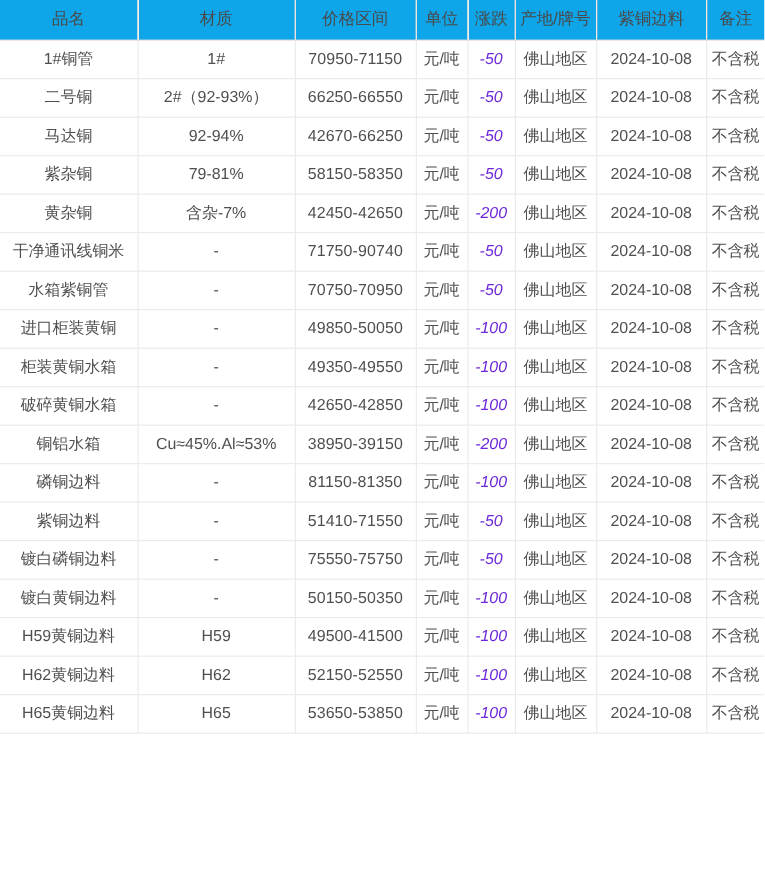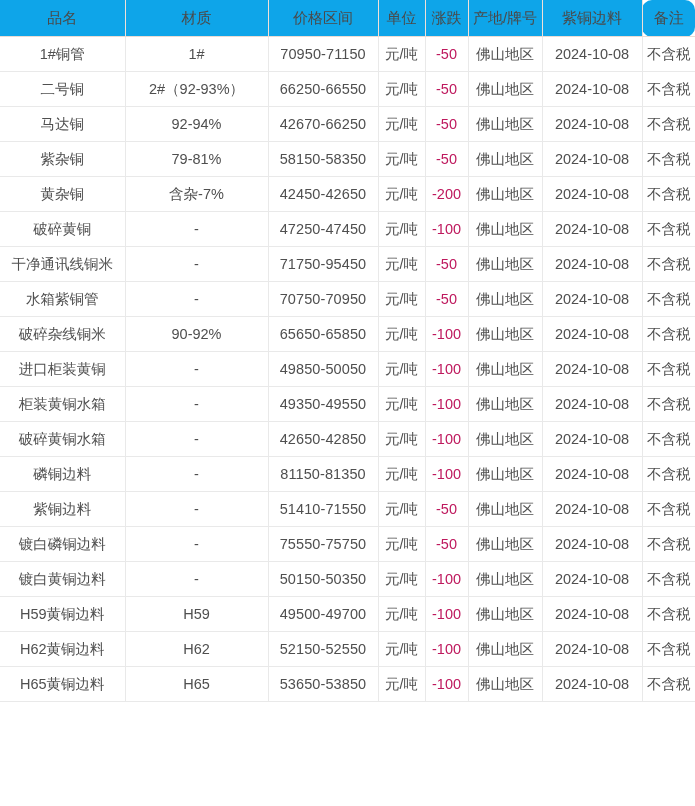--- a/index.html
+++ b/index.html
@@ -37,41 +37,41 @@
     height: 36px;
     line-height: 36px;
     padding: 0 2px;
     text-align: center;
     border-right: 1px solid #f0e0d8;
     border-bottom: 1px solid #eadcd4;
     box-sizing: border-box;
     white-space: nowrap;
     overflow: hidden;
   }
-  thead th:last-child { border-right: none; border-radius: 10px; }
+  thead th:last-child { border-right: none; }
 
   tbody td {
     height: 34px;
     line-height: 34px;
     padding: 0 2px;
     text-align: center;
     border-right: 1px solid #e9e9e9;
     border-bottom: 1px solid #e9e9e9;
     box-sizing: border-box;
     white-space: nowrap;
     overflow: hidden;
     color: #4f4f4f;
   }
   tbody td:last-child { border-right: none; text-align: center; }
   tbody tr:first-child td { border-top: none; }
 
   td.change-cell {
     font-weight: normal;
   }
-  td.change-down { color: #be185d; }
+  td.change-down { color: #6d28d9; font-style: italic; }
 
   td.price-cell { letter-spacing: 0.1px; }
 </style>
 </head>
 <body>
 
 <table class="price-table">
   <colgroup>
     <col class="c-name">
       <col class="c-mat">
@@ -139,60 +139,40 @@
         <td>黄杂铜</td>
         <td>含杂-7%</td>
         <td class="price-cell">42450-42650</td>
         <td>元/吨</td>
         <td class="change-cell change-down">-200</td>
         <td>佛山地区</td>
         <td>2024-10-08</td>
         <td>不含税</td>
       </tr>
       <tr>
-        <td>破碎黄铜</td>
-        <td>-</td>
-        <td class="price-cell">47250-47450</td>
-        <td>元/吨</td>
-        <td class="change-cell change-down">-100</td>
-        <td>佛山地区</td>
-        <td>2024-10-08</td>
-        <td>不含税</td>
-      </tr>
-      <tr>
         <td>干净通讯线铜米</td>
         <td>-</td>
-        <td class="price-cell">71750-95450</td>
+        <td class="price-cell">71750-90740</td>
         <td>元/吨</td>
         <td class="change-cell change-down">-50</td>
         <td>佛山地区</td>
         <td>2024-10-08</td>
         <td>不含税</td>
       </tr>
       <tr>
         <td>水箱紫铜管</td>
         <td>-</td>
         <td class="price-cell">70750-70950</td>
         <td>元/吨</td>
         <td class="change-cell change-down">-50</td>
         <td>佛山地区</td>
         <td>2024-10-08</td>
         <td>不含税</td>
       </tr>
       <tr>
-        <td>破碎杂线铜米</td>
-        <td>90-92%</td>
-        <td class="price-cell">65650-65850</td>
-        <td>元/吨</td>
-        <td class="change-cell change-down">-100</td>
-        <td>佛山地区</td>
-        <td>2024-10-08</td>
-        <td>不含税</td>
-      </tr>
-      <tr>
         <td>进口柜装黄铜</td>
         <td>-</td>
         <td class="price-cell">49850-50050</td>
         <td>元/吨</td>
         <td class="change-cell change-down">-100</td>
         <td>佛山地区</td>
         <td>2024-10-08</td>
         <td>不含税</td>
       </tr>
       <tr>
@@ -204,20 +184,30 @@
         <td>佛山地区</td>
         <td>2024-10-08</td>
         <td>不含税</td>
       </tr>
       <tr>
         <td>破碎黄铜水箱</td>
         <td>-</td>
         <td class="price-cell">42650-42850</td>
         <td>元/吨</td>
         <td class="change-cell change-down">-100</td>
+        <td>佛山地区</td>
+        <td>2024-10-08</td>
+        <td>不含税</td>
+      </tr>
+      <tr>
+        <td>铜铝水箱</td>
+        <td>Cu≈45%.Al≈53%</td>
+        <td class="price-cell">38950-39150</td>
+        <td>元/吨</td>
+        <td class="change-cell change-down">-200</td>
         <td>佛山地区</td>
         <td>2024-10-08</td>
         <td>不含税</td>
       </tr>
       <tr>
         <td>磷铜边料</td>
         <td>-</td>
         <td class="price-cell">81150-81350</td>
         <td>元/吨</td>
         <td class="change-cell change-down">-100</td>
@@ -251,21 +241,21 @@
         <td class="price-cell">50150-50350</td>
         <td>元/吨</td>
         <td class="change-cell change-down">-100</td>
         <td>佛山地区</td>
         <td>2024-10-08</td>
         <td>不含税</td>
       </tr>
       <tr>
         <td>H59黄铜边料</td>
         <td>H59</td>
-        <td class="price-cell">49500-49700</td>
+        <td class="price-cell">49500-41500</td>
         <td>元/吨</td>
         <td class="change-cell change-down">-100</td>
         <td>佛山地区</td>
         <td>2024-10-08</td>
         <td>不含税</td>
       </tr>
       <tr>
         <td>H62黄铜边料</td>
         <td>H62</td>
         <td class="price-cell">52150-52550</td>

